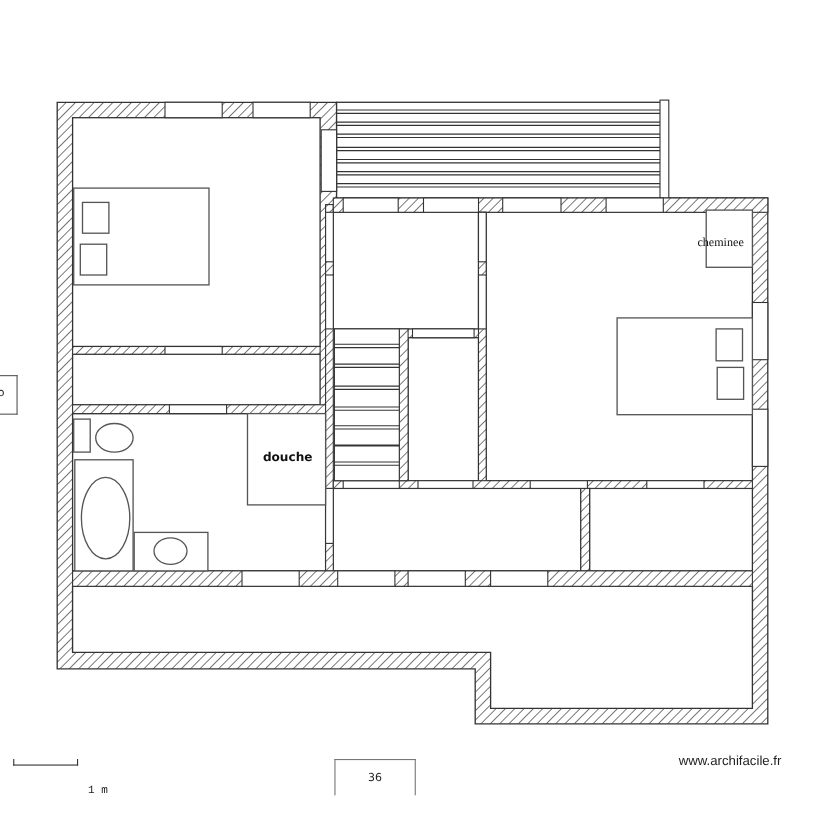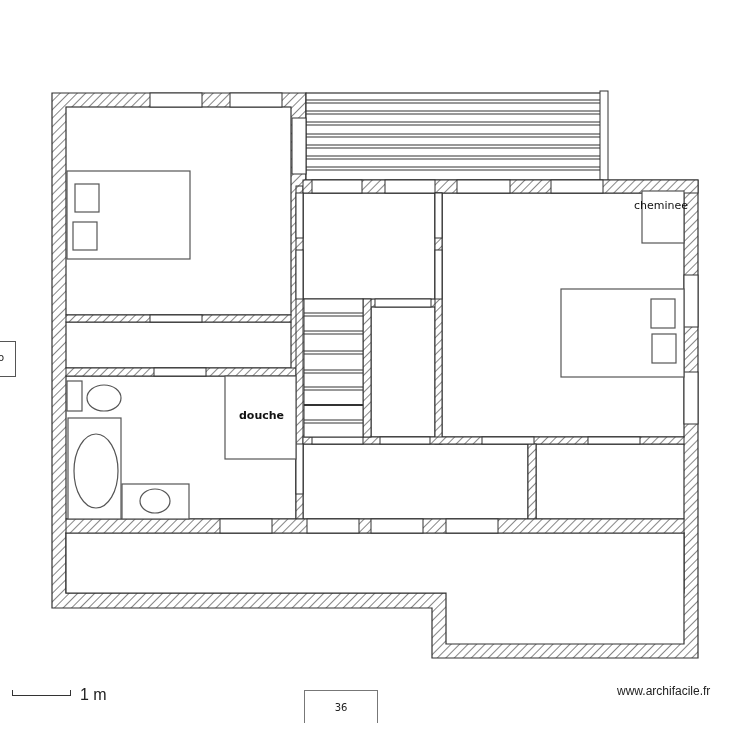--- a/index.html
+++ b/index.html
@@ -1,20 +1,20 @@
 <!DOCTYPE html>
 <html><head>
 <meta charset="utf-8">
 <style>
   html, body { margin: 0; padding: 0; background: #ffffff; }
   body { width: 750px; height: 750px; position: relative; overflow: hidden;
          font-family: "DejaVu Sans", sans-serif; }
   #plan { position: absolute; left: 0; top: 0; }
   .lbl { position: absolute; font-family: "DejaVu Sans", sans-serif; color: #111; white-space: nowrap; }
-  .scale-text { position: absolute; left: 80px; top: 686px; font-size: 16px; font-family: Liberation Sans, sans-serif; color:#222; }
+  .scale-text { position: absolute; left: 80px; top: 714px; font-size: 10px; font-family: Liberation Mono, monospace; color:#222; }
   .scale-bar { position: absolute; left: 12px; top: 690px; width: 57px; height: 5px;
                border: 1px solid #333; border-top: none; }
   .level-box { position: absolute; left: 304px; top: 678px; width: 72px; height: 32px;
                border: 1px solid #777; border-bottom: none; font-size: 10px;
                text-align: center; line-height: 34px; color:#222;margin-top:12px; }
   .edge-box { position: absolute; left: -2px; top: 341px; width: 17px; height: 34px;
               border: 1px solid #555; border-left: none; font-size: 10px; line-height: 32px; color:#222; }
   .site { position: absolute; left: 617px; top: 684px; font-size: 12px;
           font-family: "Liberation Sans", sans-serif; color: #222; }
 </style>
@@ -145,21 +145,21 @@
     <ellipse cx="104" cy="398" rx="17" ry="13"></ellipse>
     <rect x="68" y="418" width="53" height="101"></rect>
     <ellipse cx="96" cy="471" rx="22" ry="37"></ellipse>
     <rect x="122" y="484" width="67" height="35"></rect>
     <ellipse cx="155" cy="501" rx="15" ry="12"></ellipse>
     <rect x="225" y="376" width="71" height="83"></rect>
   </g>
 </svg>
 
 <span class="lbl" style="left:239px; top:409px; font-size:11px;font-weight:bold;">douche</span>
-<span class="lbl" style="left:634px; top:199px; font-size:11px;">cheminee</span>
+<span class="lbl" style="left:634px; top:215px; font-size:11px;font-family:Liberation Serif, serif;">cheminee</span>
 
 <div class="edge-box"><span>o</span></div>
 
 <div class="scale-bar"></div>
 <span class="scale-text">1 m</span>
 
 <div class="level-box"><span>36</span></div>
 
 <span class="site">www.archifacile.fr</span>
 

